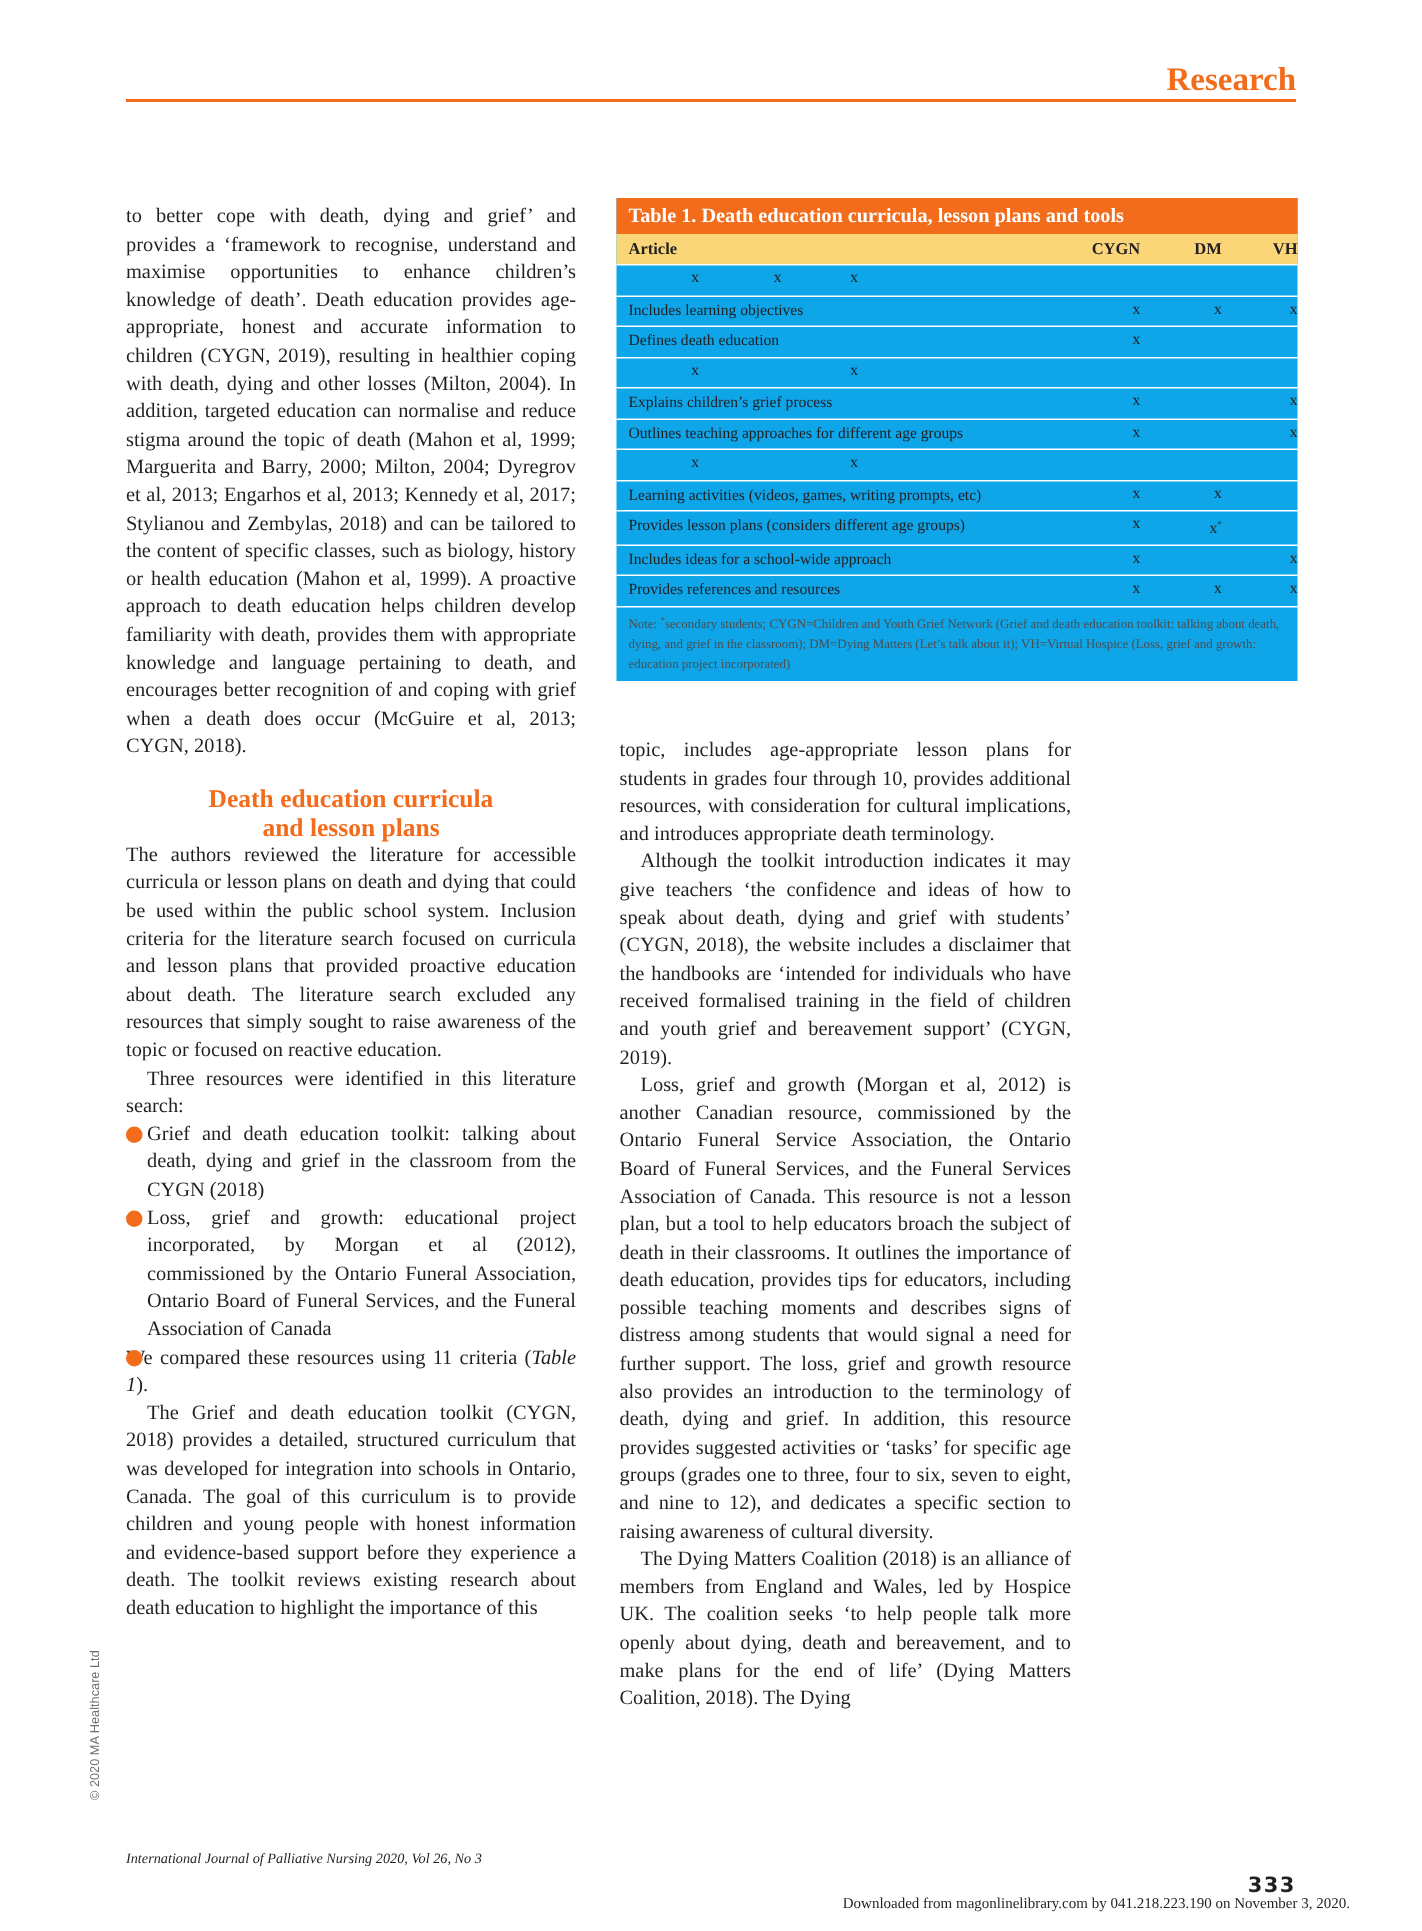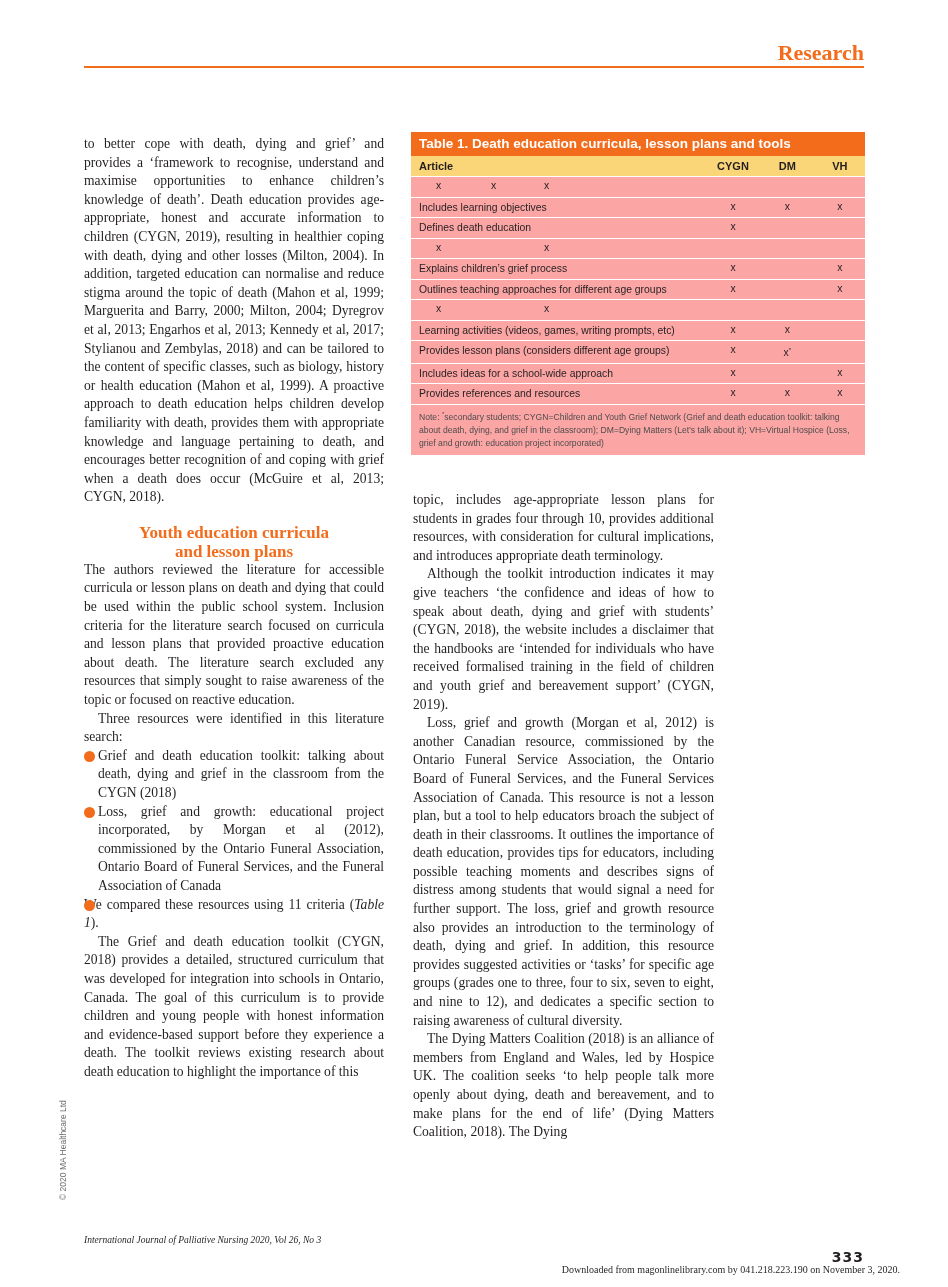--- a/index.html
+++ b/index.html
@@ -9,47 +9,47 @@
 
   .col { position:absolute; font-size:13.6px; line-height:18.6px; text-align:justify; }
   .col-left { left:84px; top:135px; width:300px; }
   .col-right { left:413px; top:491px; width:301px; }
   .col p { margin:0; }
   .col p.indent { text-indent:14px; }
   .section-heading { font-weight:bold; color:#f26c1b; font-size:17px; line-height:19px; text-align:center; margin:16px 0 0 0; }
   .bullet { position:relative; padding-left:14px; }
   .bullet-dot { position:absolute; left:0; top:4px; width:11px; height:11px; border-radius:50%; background:#f26c1b; }
 
-  .table-box { position:absolute; left:411px; top:132px; width:454px; background:#fca5a5; font-family:Liberation Sans, sans-serif; }
+  .table-box { position:absolute; left:411px; top:132px; width:454px; background:#0ea5e9; font-family:Liberation Serif, serif; }
   .table-title { background:#f26c1b; color:#ffffff; font-weight:bold; font-size:13.5px; padding:2px 8px; height:20px; line-height:20px; }
   .table-head { display:flex; background:#fbd679; font-weight:bold; font-size:11px; height:20px; line-height:20px; }
   .trow { display:flex; font-size:10.4px; border-top:1.5px solid #ffffff; min-height:19.5px; line-height:18.5px; }
   .c-article { width:290px; padding-left:8px; }
-  .c-mark { width:55px; text-align:center; }
+  .c-mark { width:55px; text-align:right; }
   .c-mark.vh { width:51px; }
   .trow .c-article { line-height:16.5px; padding-top:2px; padding-bottom:1px; }
   .trow .c-mark { padding-top:0px; }
   .table-note { font-size:8.6px; line-height:13.3px; color:#4d4d4d; padding:3px 8px 4px 8px; border-top:1.5px solid #ffffff; }
   sup { font-size:6px; }
 
   .copyright { position:absolute; left:58px; top:1200px; transform:rotate(-90deg); transform-origin:left top; font-family:"Liberation Sans",sans-serif; font-size:8.5px; color:#6d6e71; white-space:nowrap; }
   .footer-journal { position:absolute; left:84px; top:1235px; font-size:9.5px; font-style:italic; color:#231f20; }
   .footer-page { position:absolute; right:84px; top:1229px; font-family:"DejaVu Sans",sans-serif; font-weight:bold; font-size:14px; letter-spacing:1px;margin-top:20px; }
   .footer-download { position:absolute; right:48px; top:1264px; font-size:10px; color:#231f20; }
 </style>
 </head>
 <body>
 
 <div class="header-title">Research</div>
 <div class="header-rule"></div>
 
 <div class="col col-left">
   <p>to better cope with death, dying and grief’ and provides a ‘framework to recognise, understand and maximise opportunities to enhance children’s knowledge of death’. Death education provides age-appropriate, honest and accurate information to children (CYGN, 2019), resulting in healthier coping with death, dying and other losses (Milton, 2004). In addition, targeted education can normalise and reduce stigma around the topic of death (Mahon et al, 1999; Marguerita and Barry, 2000; Milton, 2004; Dyregrov et al, 2013; Engarhos et al, 2013; Kennedy et al, 2017; Stylianou and Zembylas, 2018) and can be tailored to the content of specific classes, such as biology, history or health education (Mahon et al, 1999). A proactive approach to death education helps children develop familiarity with death, provides them with appropriate knowledge and language pertaining to death, and encourages better recognition of and coping with grief when a death does occur (McGuire et al, 2013; CYGN, 2018).</p>
   <div class="section-heading">
-    <div>Youth education curricula</div>
+    <div>Death education curricula</div>
     <div>and lesson plans</div>
   </div>
   <p>The authors reviewed the literature for accessible curricula or lesson plans on death and dying that could be used within the public school system. Inclusion criteria for the literature search focused on curricula and lesson plans that provided proactive education about death. The literature search excluded any resources that simply sought to raise awareness of the topic or focused on reactive education.</p>
   <p class="indent">Three resources were identified in this literature search:</p>
   <div class="bullet">
     <span class="bullet-dot"></span>
     <span>Grief and death education toolkit: talking about death, dying and grief in the classroom from the CYGN (2018)</span>
   </div>
   <div class="bullet">
     <span class="bullet-dot"></span>

